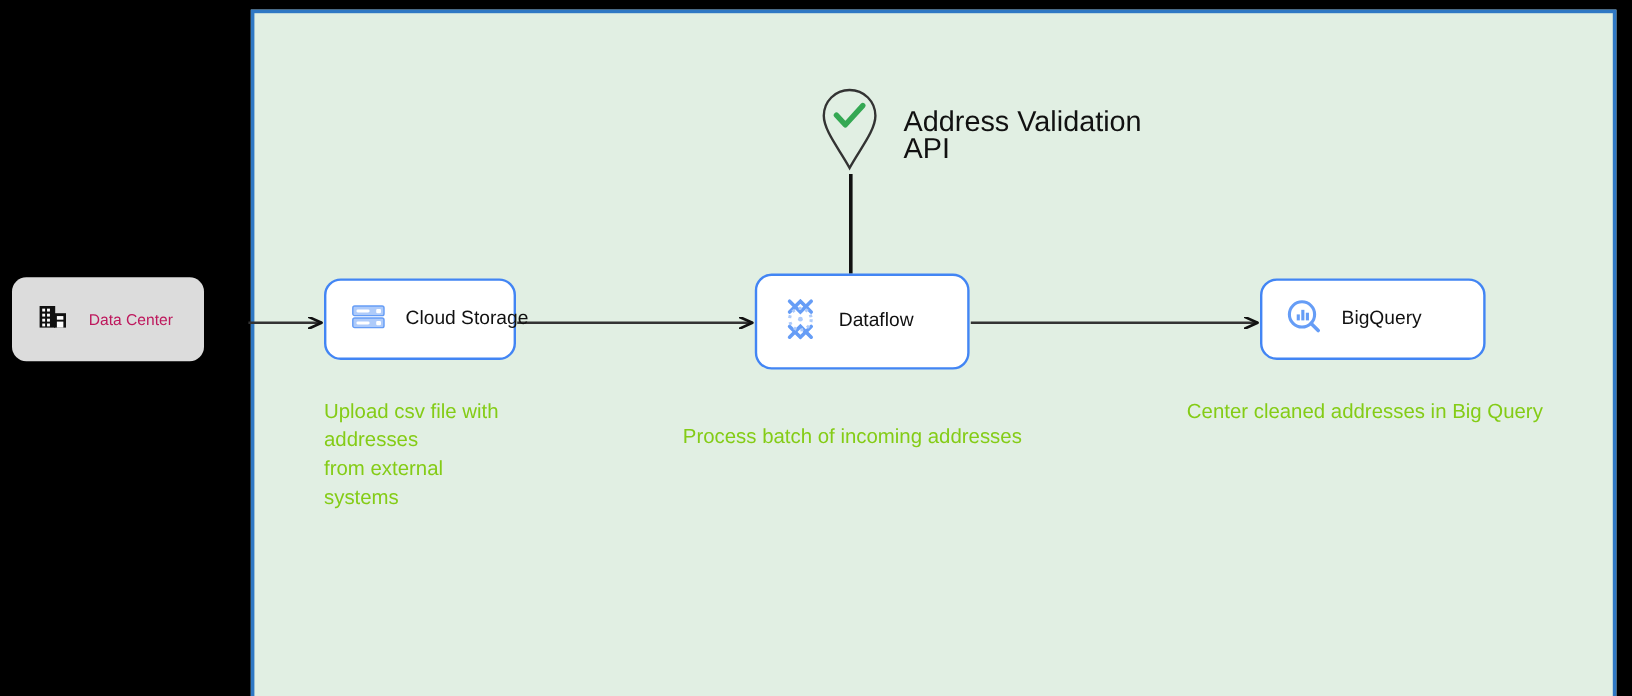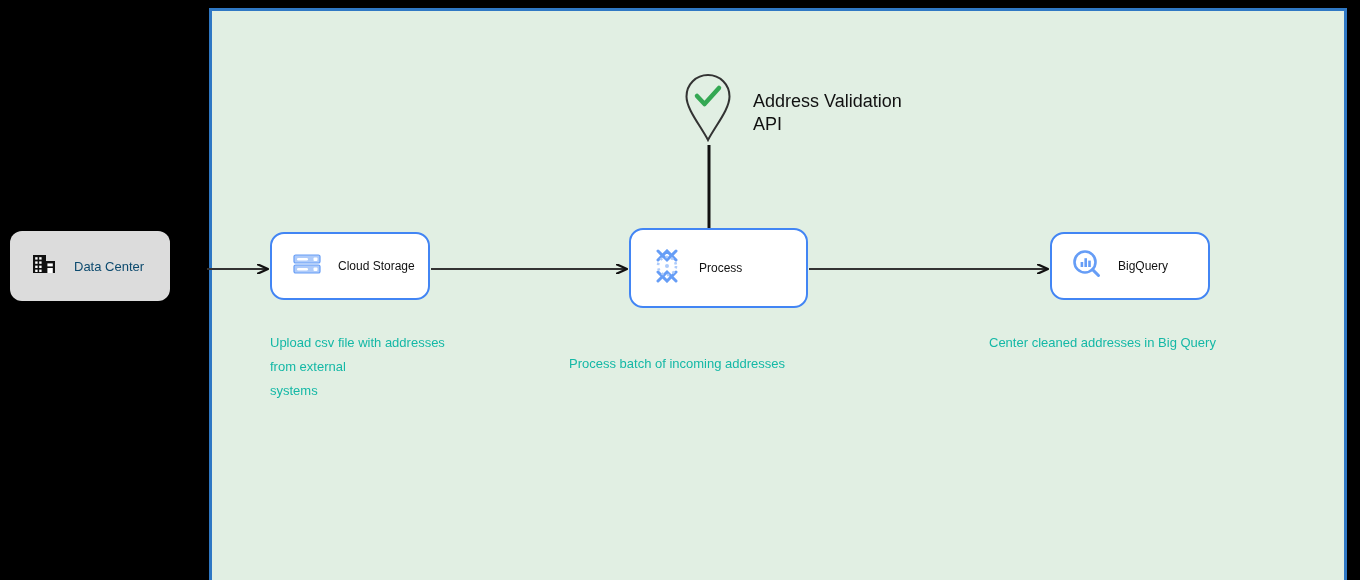--- a/index.html
+++ b/index.html
@@ -36,69 +36,69 @@
     height: 70px;
     background: #dcdcdc;
     border-radius: 12px;
     display: flex;
     align-items: center;
     padding-left: 20px;
     box-sizing: border-box;
   }
   #datacenter-node .node-label {
     font-size: 13px;
-    color: #0c4a6e;
+    color: #be185d;
     margin-left: 16px;
     white-space: nowrap;
   }
 
   
   .gcp-node {
     position: absolute;
     background: #ffffff;
     border: 2px solid #4285f4;
     border-radius: 14px;
     display: flex;
     align-items: center;
     box-sizing: border-box;
     padding-left: 20px;
   }
   .gcp-node .node-label {
-    font-size: 12px;
+    font-size: 16px;
     color: #111111;
     margin-left: 16px;
     white-space: nowrap;
   }
 
   #cloudstorage-node { left: 270px; top: 232px; width: 160px; height: 68px; }
   #dataflow-node     { left: 629px; top: 228px; width: 179px; height: 80px; }
-  #bigquery-node     { left: 1050px; top: 232px; width: 160px; height: 68px; }
+  #bigquery-node     { left: 1050px; top: 232px; width: 188px; height: 68px; }
 
   
   .caption {
     position: absolute;
-    font-size: 13px;
-    color: #14b8a6;
+    font-size: 17px;
+    color: #84cc16;
     line-height: 24px;
     white-space: pre-line;
   }
   #caption-storage  { left: 270px; top: 331px; width: 210px; }
   #caption-dataflow { left: 569px; top: 331px; width: 360px; margin-top: 21px; }
   #caption-bigquery { left: 989px; top: 331px; width: 360px; }
 
   
   #api-node {
     position: absolute;
     left: 683px;
     top: 72px;
     display: flex;
     align-items: flex-start;
   }
   #api-node .api-label {
-    font-size: 18px;
+    font-size: 24px;
     color: #111111;
     line-height: 23px;
     margin-left: 20px;
     margin-top: 18px;
     white-space: pre-line;
   }
 
   
   #connectors {
     position: absolute;
@@ -181,21 +181,21 @@
   <span class="node-icon">
     <svg width="32" height="34" viewBox="0 0 32 34">
       <path d="M7 2 L16 11 L25 2" fill="none" stroke="#669df6" stroke-width="3" stroke-linecap="round"></path>
       <path d="M7 11 L16 2 L25 11" fill="none" stroke="#669df6" stroke-width="3" stroke-linecap="round"></path>
       <path d="M7 23 L16 32 L25 23" fill="none" stroke="#669df6" stroke-width="3" stroke-linecap="round"></path>
       <path d="M7 32 L16 23 L25 32" fill="none" stroke="#669df6" stroke-width="3" stroke-linecap="round"></path>
       <circle cx="16" cy="17" r="9" fill="none" stroke="#aecbfa" stroke-width="2.6" stroke-dasharray="2.4 3.4"></circle>
       <circle cx="16" cy="17" r="2" fill="#aecbfa"></circle>
     </svg>
   </span>
-  <span class="node-label">Process</span>
+  <span class="node-label">Dataflow</span>
 </div>
 
 <div id="bigquery-node" class="gcp-node">
   <span class="node-icon">
     <svg width="30" height="30" viewBox="0 0 30 30">
       <circle cx="13" cy="13" r="10.5" fill="none" stroke="#669df6" stroke-width="2.6"></circle>
       <rect x="8.6" y="13" width="2.6" height="5" fill="#669df6"></rect>
       <rect x="12.4" y="9.2" width="2.6" height="8.8" fill="#669df6"></rect>
       <rect x="16.2" y="11.6" width="2.6" height="6.4" fill="#669df6"></rect>
       <line x1="20.6" y1="20.6" x2="26.5" y2="26.5" stroke="#669df6" stroke-width="3" stroke-linecap="round"></line>

